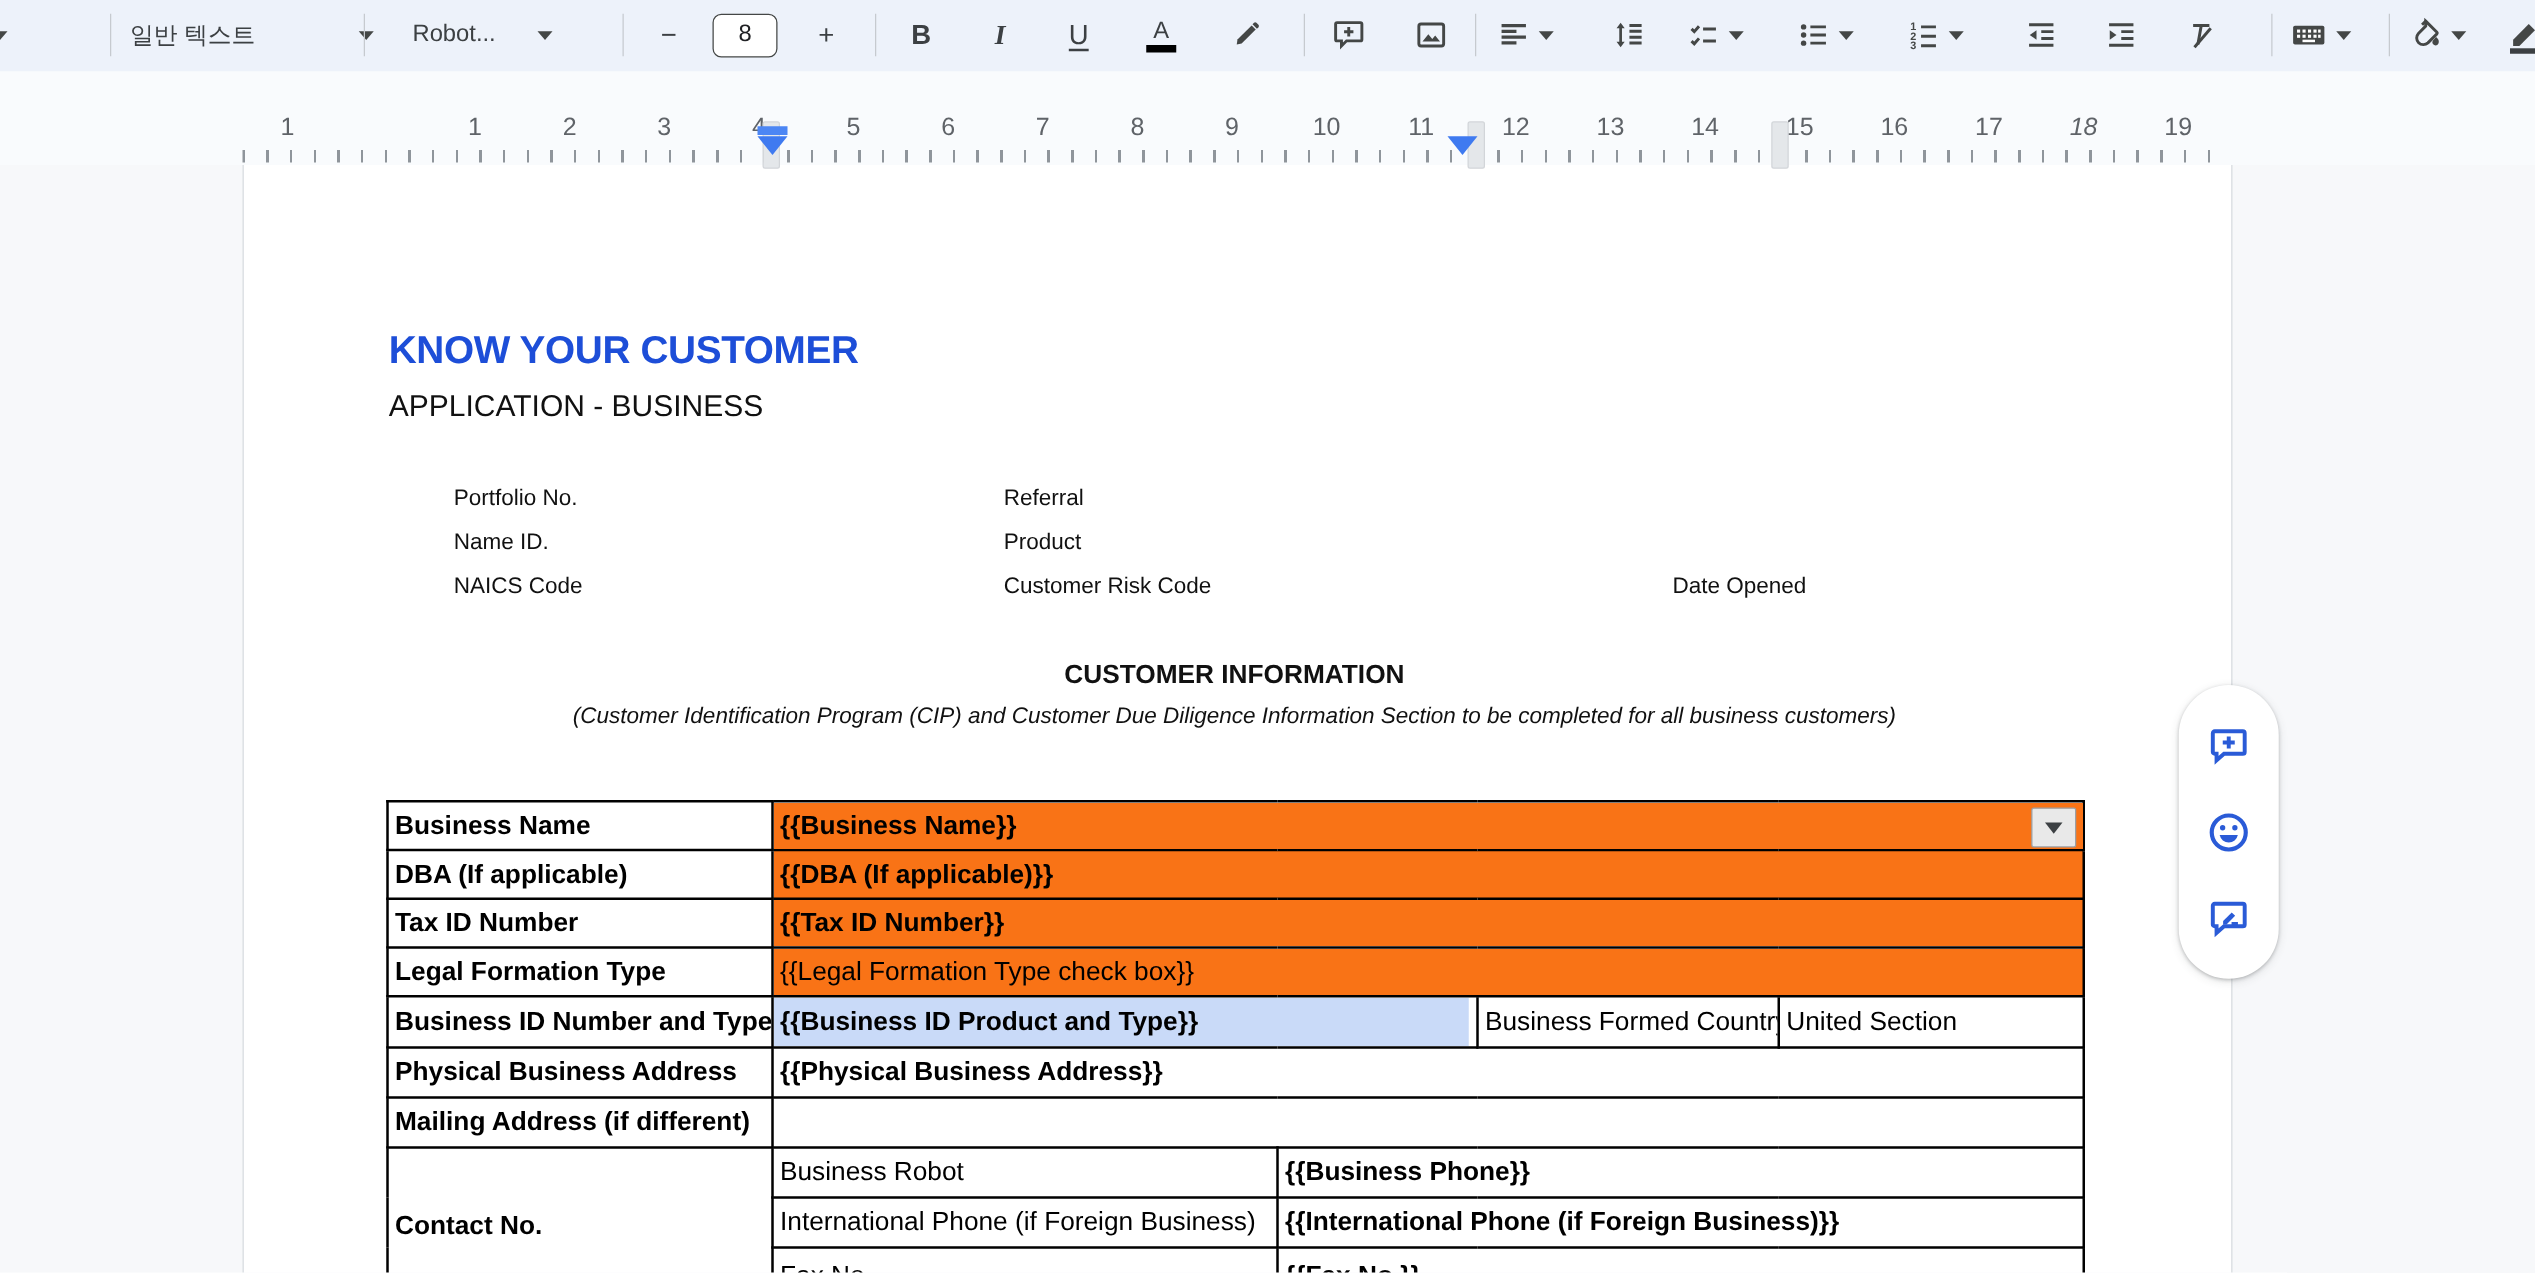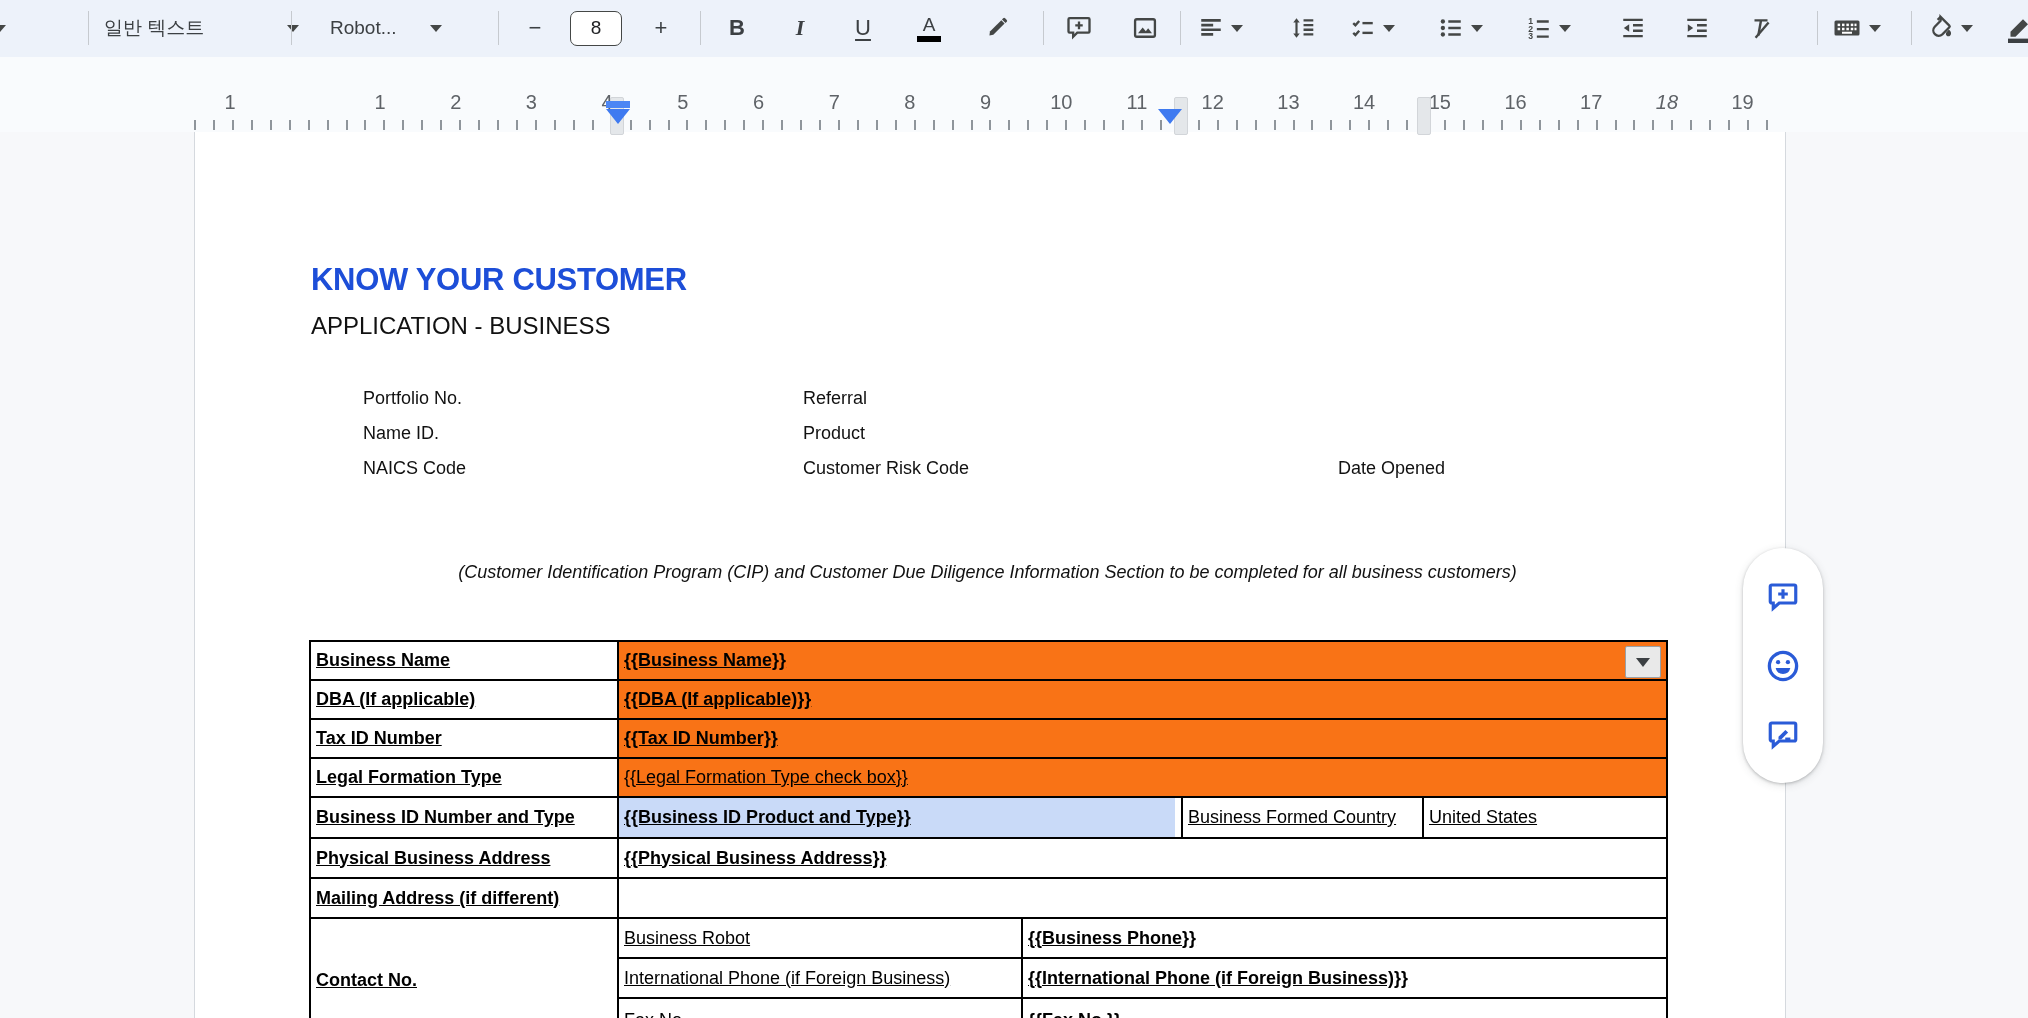--- a/index.html
+++ b/index.html
@@ -45,21 +45,21 @@
   #doc-title{left:116px;top:130px;font-size:31px;font-weight:700;letter-spacing:-.3px;color:#1d4ed8;}
   #doc-subtitle{left:116px;top:180px;font-size:24px;font-weight:400;color:#111;}
   #logo{left:1290px;top:126px;display:flex;align-items:center;gap:8px;}
   #logo-text{font-size:26px;font-weight:800;letter-spacing:-.8px;color:#111;}
   .meta-col{font-size:18px;color:#111;}
   .meta-col span{display:block;height:35px;}
   #section-head{left:114px;top:396px;width:1357px;text-align:center;font-size:21px;font-weight:700;color:#111;}
   #section-note{left:114px;top:430px;width:1357px;text-align:center;font-size:18px;font-style:italic;color:#111;}
   
   #kyc-table{position:absolute;left:114px;top:508px;border-collapse:collapse;table-layout:fixed;width:1357px;}
-  #kyc-table td{border:2px solid #000;padding:0 5px;vertical-align:middle;font-size:18px;color:#000;overflow:hidden;white-space:nowrap;text-decoration:underline;}
+  #kyc-table td{border:2px solid #000;padding:0 5px;vertical-align:middle;font-size:21px;color:#000;overflow:hidden;white-space:nowrap;}
   td.lab{font-weight:700;}
   td.val{font-weight:700;}
   td.hl{background:#f97316;}
   td.hl-part{background:linear-gradient(#c9daf8,#c9daf8) left top no-repeat;background-size:calc(100% - 6px) 100%;}
   td.small-val{font-weight:400;font-size:15.5px;}
   td.plain{font-weight:400;}
   td.contact-lab{vertical-align:bottom;padding-bottom:10px;font-weight:700;}
   #bn-dropdown{
     position:absolute;right:5px;top:4px;width:34px;height:30px;background:#e9e9e9;
     border:1px solid #9aa0a6;border-radius:2px;display:flex;align-items:center;justify-content:center;
@@ -283,20 +283,21 @@
     </div>
     <div class="abs meta-col" style="left:608px;top:256px;">
       <span>Referral</span>
       <span>Product</span>
       <span>Customer Risk Code</span>
     </div>
     <div class="abs meta-col" style="left:1143px;top:326px;">
       <span>Date Opened</span>
     </div>
 
+    <div class="abs" id="section-head">CUSTOMER INFORMATION</div>
     <div class="abs" id="section-note">(Customer Identification Program (CIP) and Customer Due Diligence Information Section to be completed for all business customers)</div>
 
     <table id="kyc-table">
       <colgroup>
           <col style="width:308px">
           <col style="width:404px">
           <col style="width:160px">
           <col style="width:241px">
           <col style="width:244px">
         </colgroup>
@@ -319,21 +320,21 @@
         <td class="val hl" colspan="4">{{Tax ID Number}}</td>
       </tr>
       <tr style="height:39px">
         <td class="lab">Legal Formation Type</td>
         <td class="small-val hl" colspan="4">{{Legal Formation Type check box}}</td>
       </tr>
       <tr style="height:41px">
         <td class="lab">Business ID Number and Type</td>
         <td class="val hl-part" colspan="2">{{Business ID Product and Type}}</td>
         <td class="plain">Business Formed Country</td>
-        <td class="plain">United States</td>
+        <td class="plain">United Section</td>
       </tr>
       <tr style="height:40px">
         <td class="lab">Physical Business Address</td>
         <td class="val" colspan="4">{{Physical Business Address}}</td>
       </tr>
       <tr style="height:40px">
         <td class="lab">Mailing Address (if different)</td>
         <td class="val" colspan="4"></td>
       </tr>
       <tr style="height:40px">

